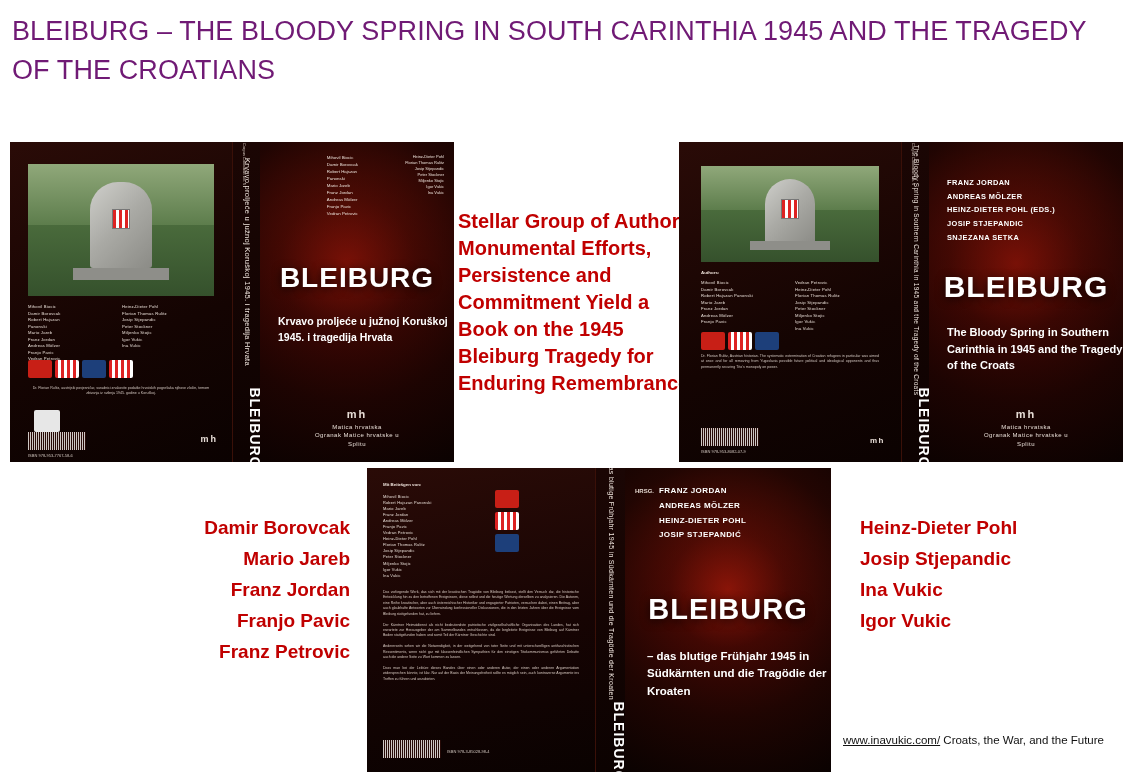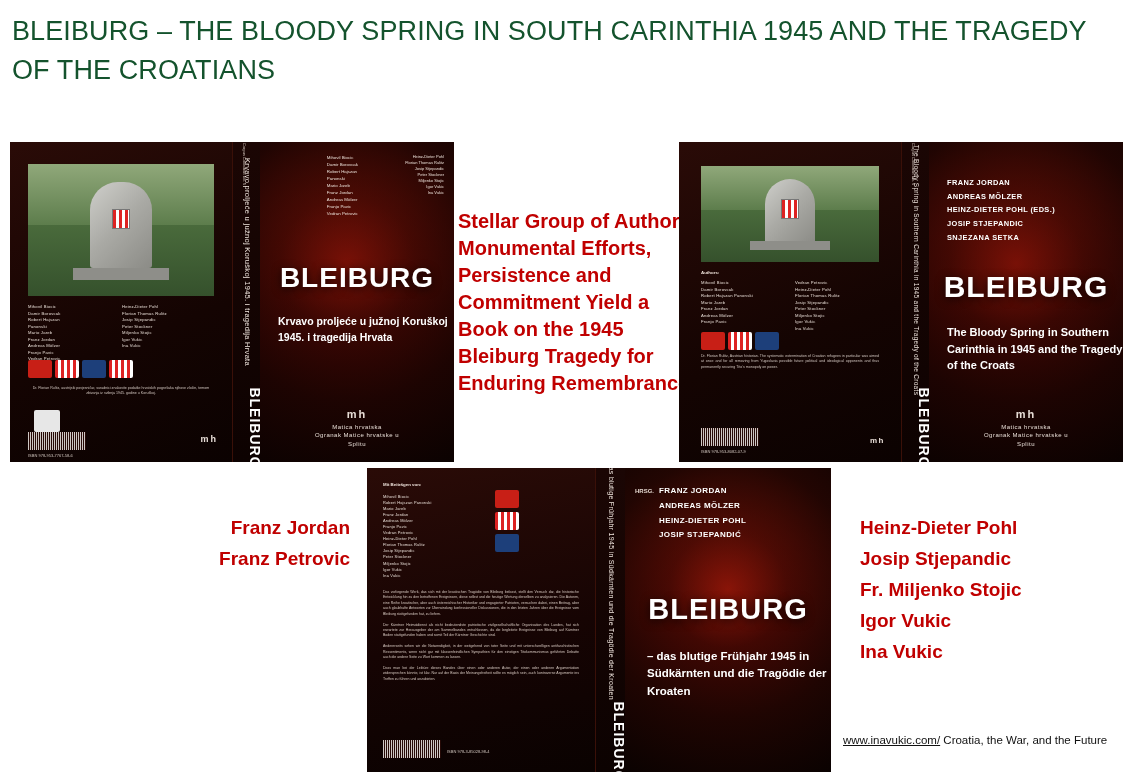--- a/index.html
+++ b/index.html
@@ -18,21 +18,21 @@
 
   
   .page-title {
     position: absolute;
     left: 12px;
     top: 12px;
     width: 1110px;
     font-size: 27px;
     line-height: 1.45;
     font-weight: 400;
-    color: #14532d;
+    color: #701a75;
     letter-spacing: 0.1px;
   }
 
   
   .covers-top {
     position: absolute;
     left: 10px;
     top: 142px;
     width: 1113px;
     height: 320px;
@@ -505,21 +505,24 @@
         <div style="white-space: pre-line;">Matica hrvatska
 Ogranak Matice hrvatske u Splitu</div>
       </div>
     </div>
   </div>
 </div>
 
 <div class="bottom">
 
   <div class="names-left">
+    <div>Damir Borovcak</div>
+    <div>Mario Jareb</div>
     <div>Franz Jordan</div>
+    <div>Franjo Pavic</div>
     <div>Franz Petrovic</div>
   </div>
 
   <div class="cover-bottom">
     <div class="cb-back">
       <div style="position:absolute; left:16px; top:14px; color:#efe3db; font-size:4.4px; font-weight:bold;">Mit Beiträgen von:</div>
       <div class="authors-col" style="left: 16px; top: 26px; width: 100px; font-size: 3.9px; white-space: pre-line;">Mihovil Biocic
 Robert Hajszan Panonski
 Mario Jareb
 Franz Jordan
@@ -564,22 +567,21 @@
 HEINZ-DIETER POHL
 JOSIP STJEPANDIĆ</div>
       <div class="front-bigtitle" style="top:125px; font-size:29px;">BLEIBURG</div>
       <div class="front-sub" style="left:22px; top:180px; font-size:11.5px;">– das blutige Frühjahr 1945 in Südkärnten und die Tragödie der Kroaten</div>
     </div>
   </div>
 
   <div class="names-right">
     <div>Heinz-Dieter Pohl</div>
     <div>Josip Stjepandic</div>
-    <div>Fr. Miljenko Stojic</div>
+    <div>Ina Vukic</div>
     <div>Igor Vukic</div>
-    <div>Ina Vukic</div>
   </div>
 
   <div class="footer-link">
     <a href="#">www.inavukic.com/</a>
-    <span>Croatia, the War, and the Future</span>
+    <span>Croats, the War, and the Future</span>
   </div>
 </div>
 
 </body></html>

